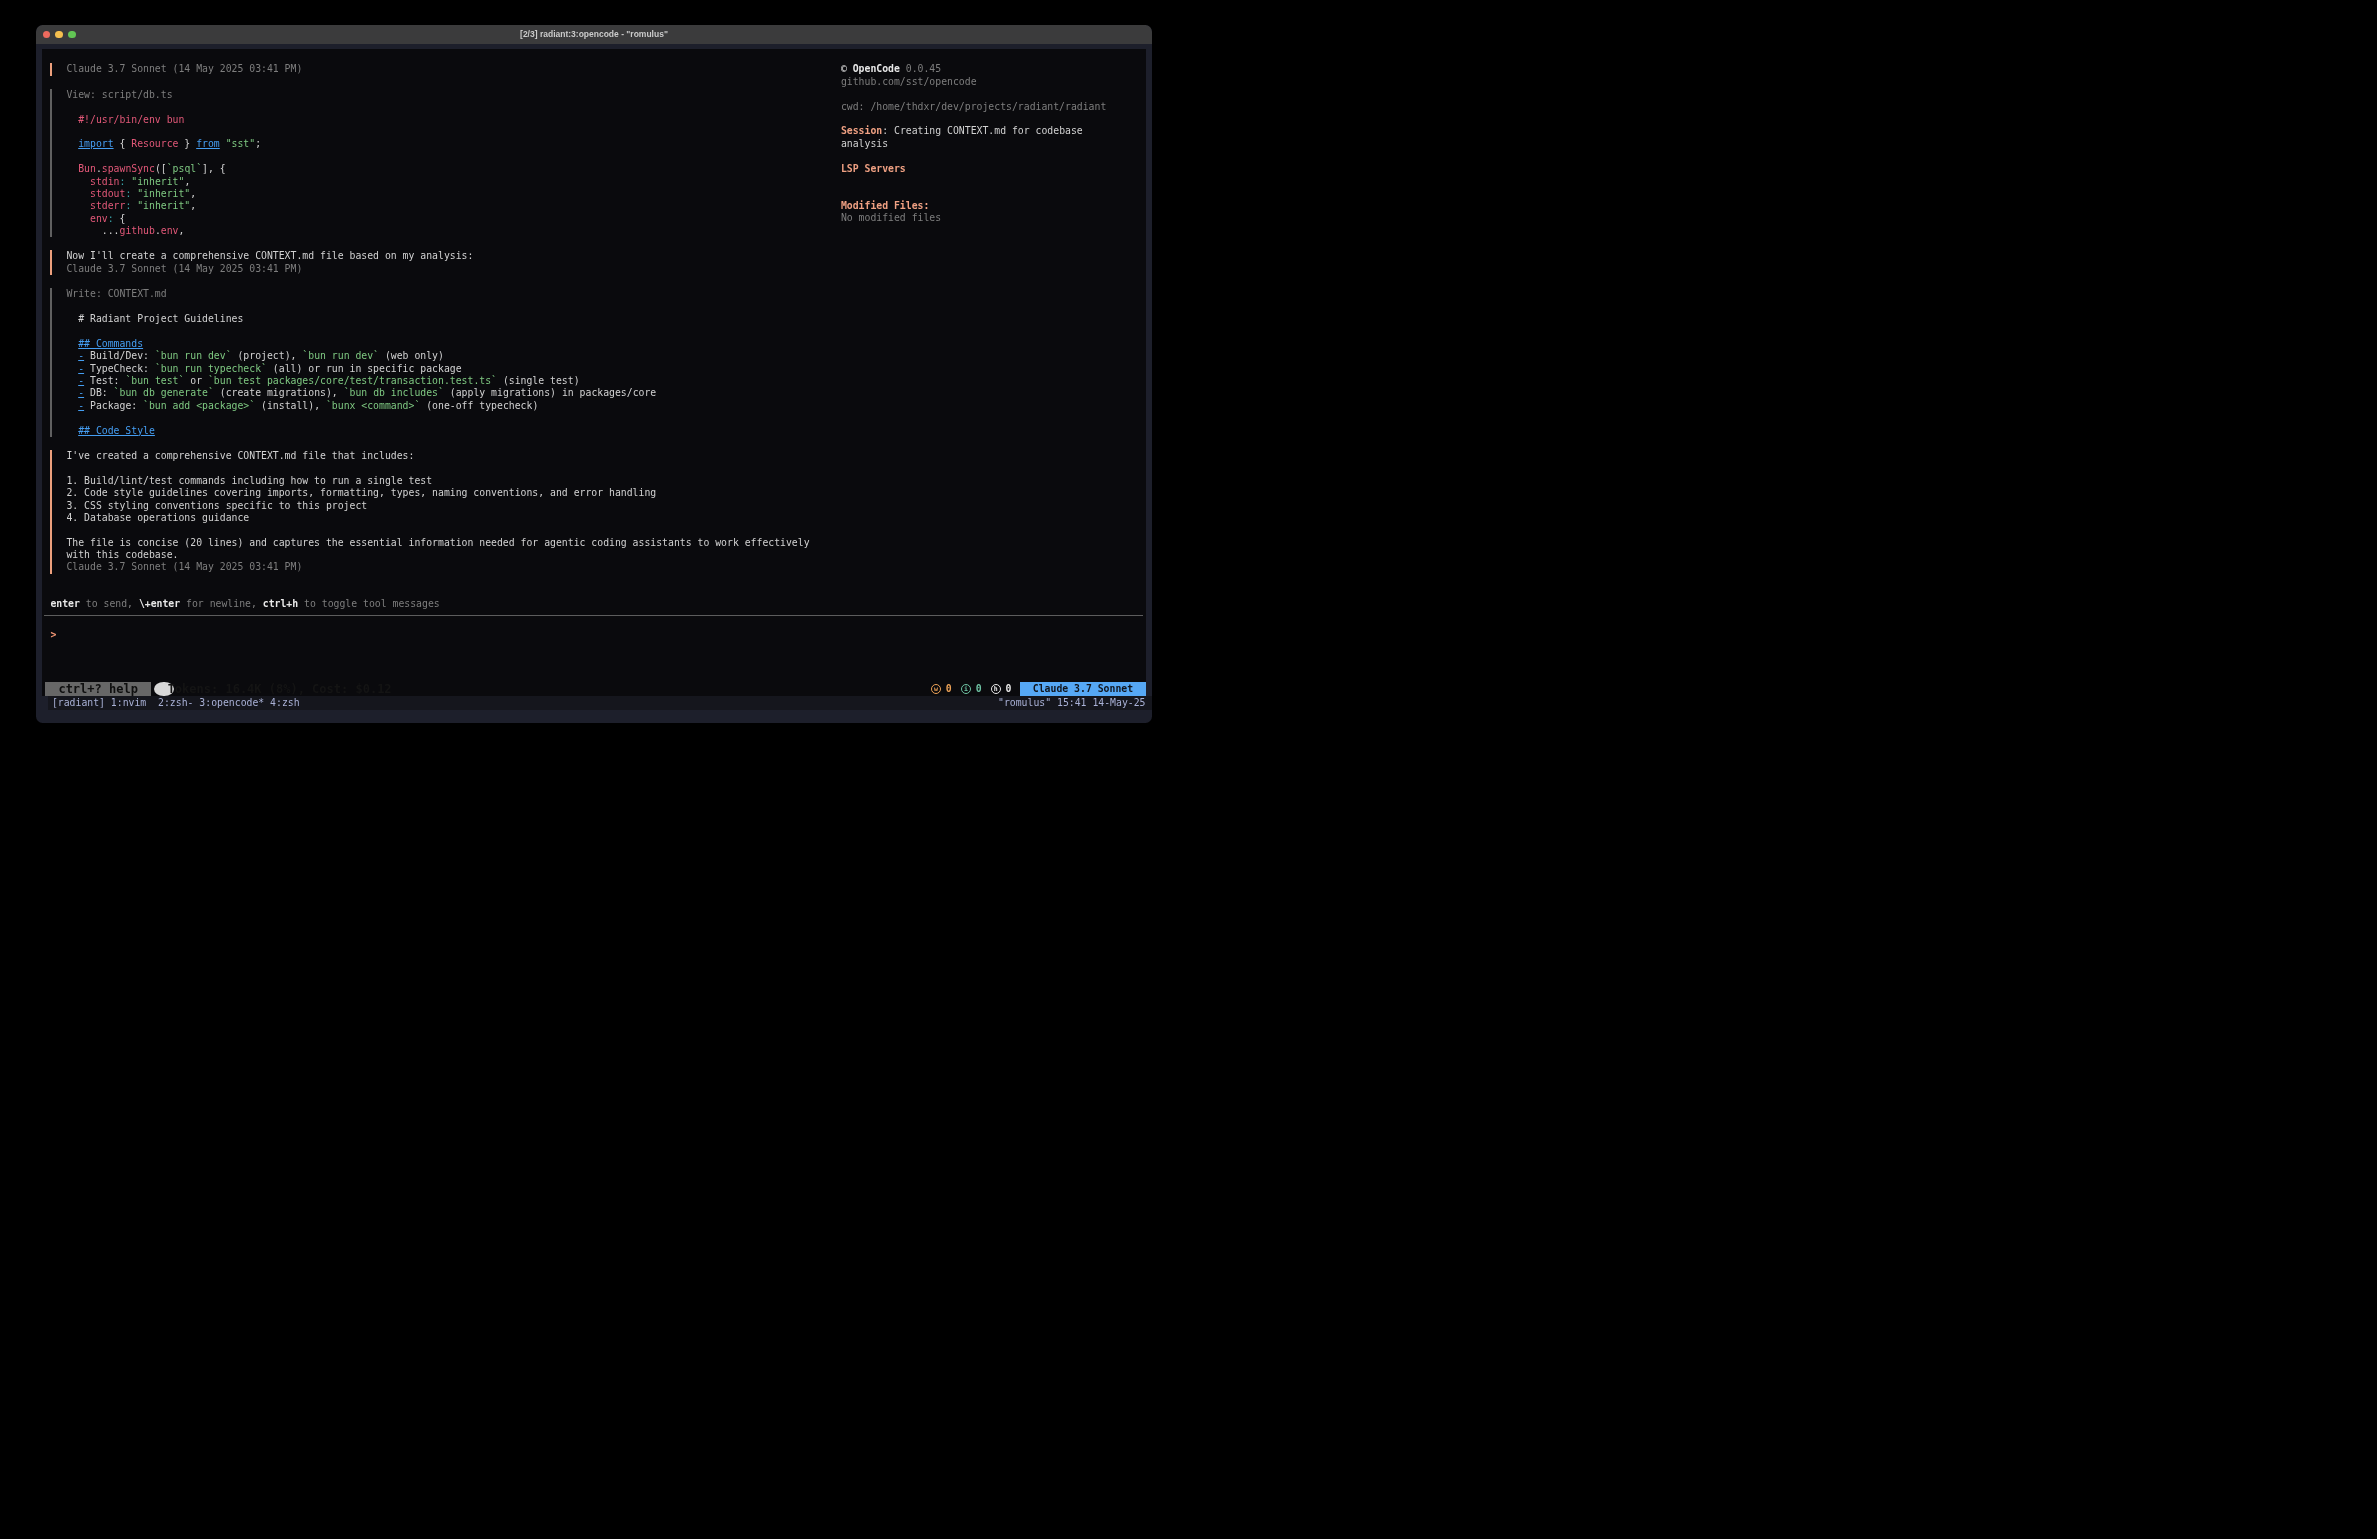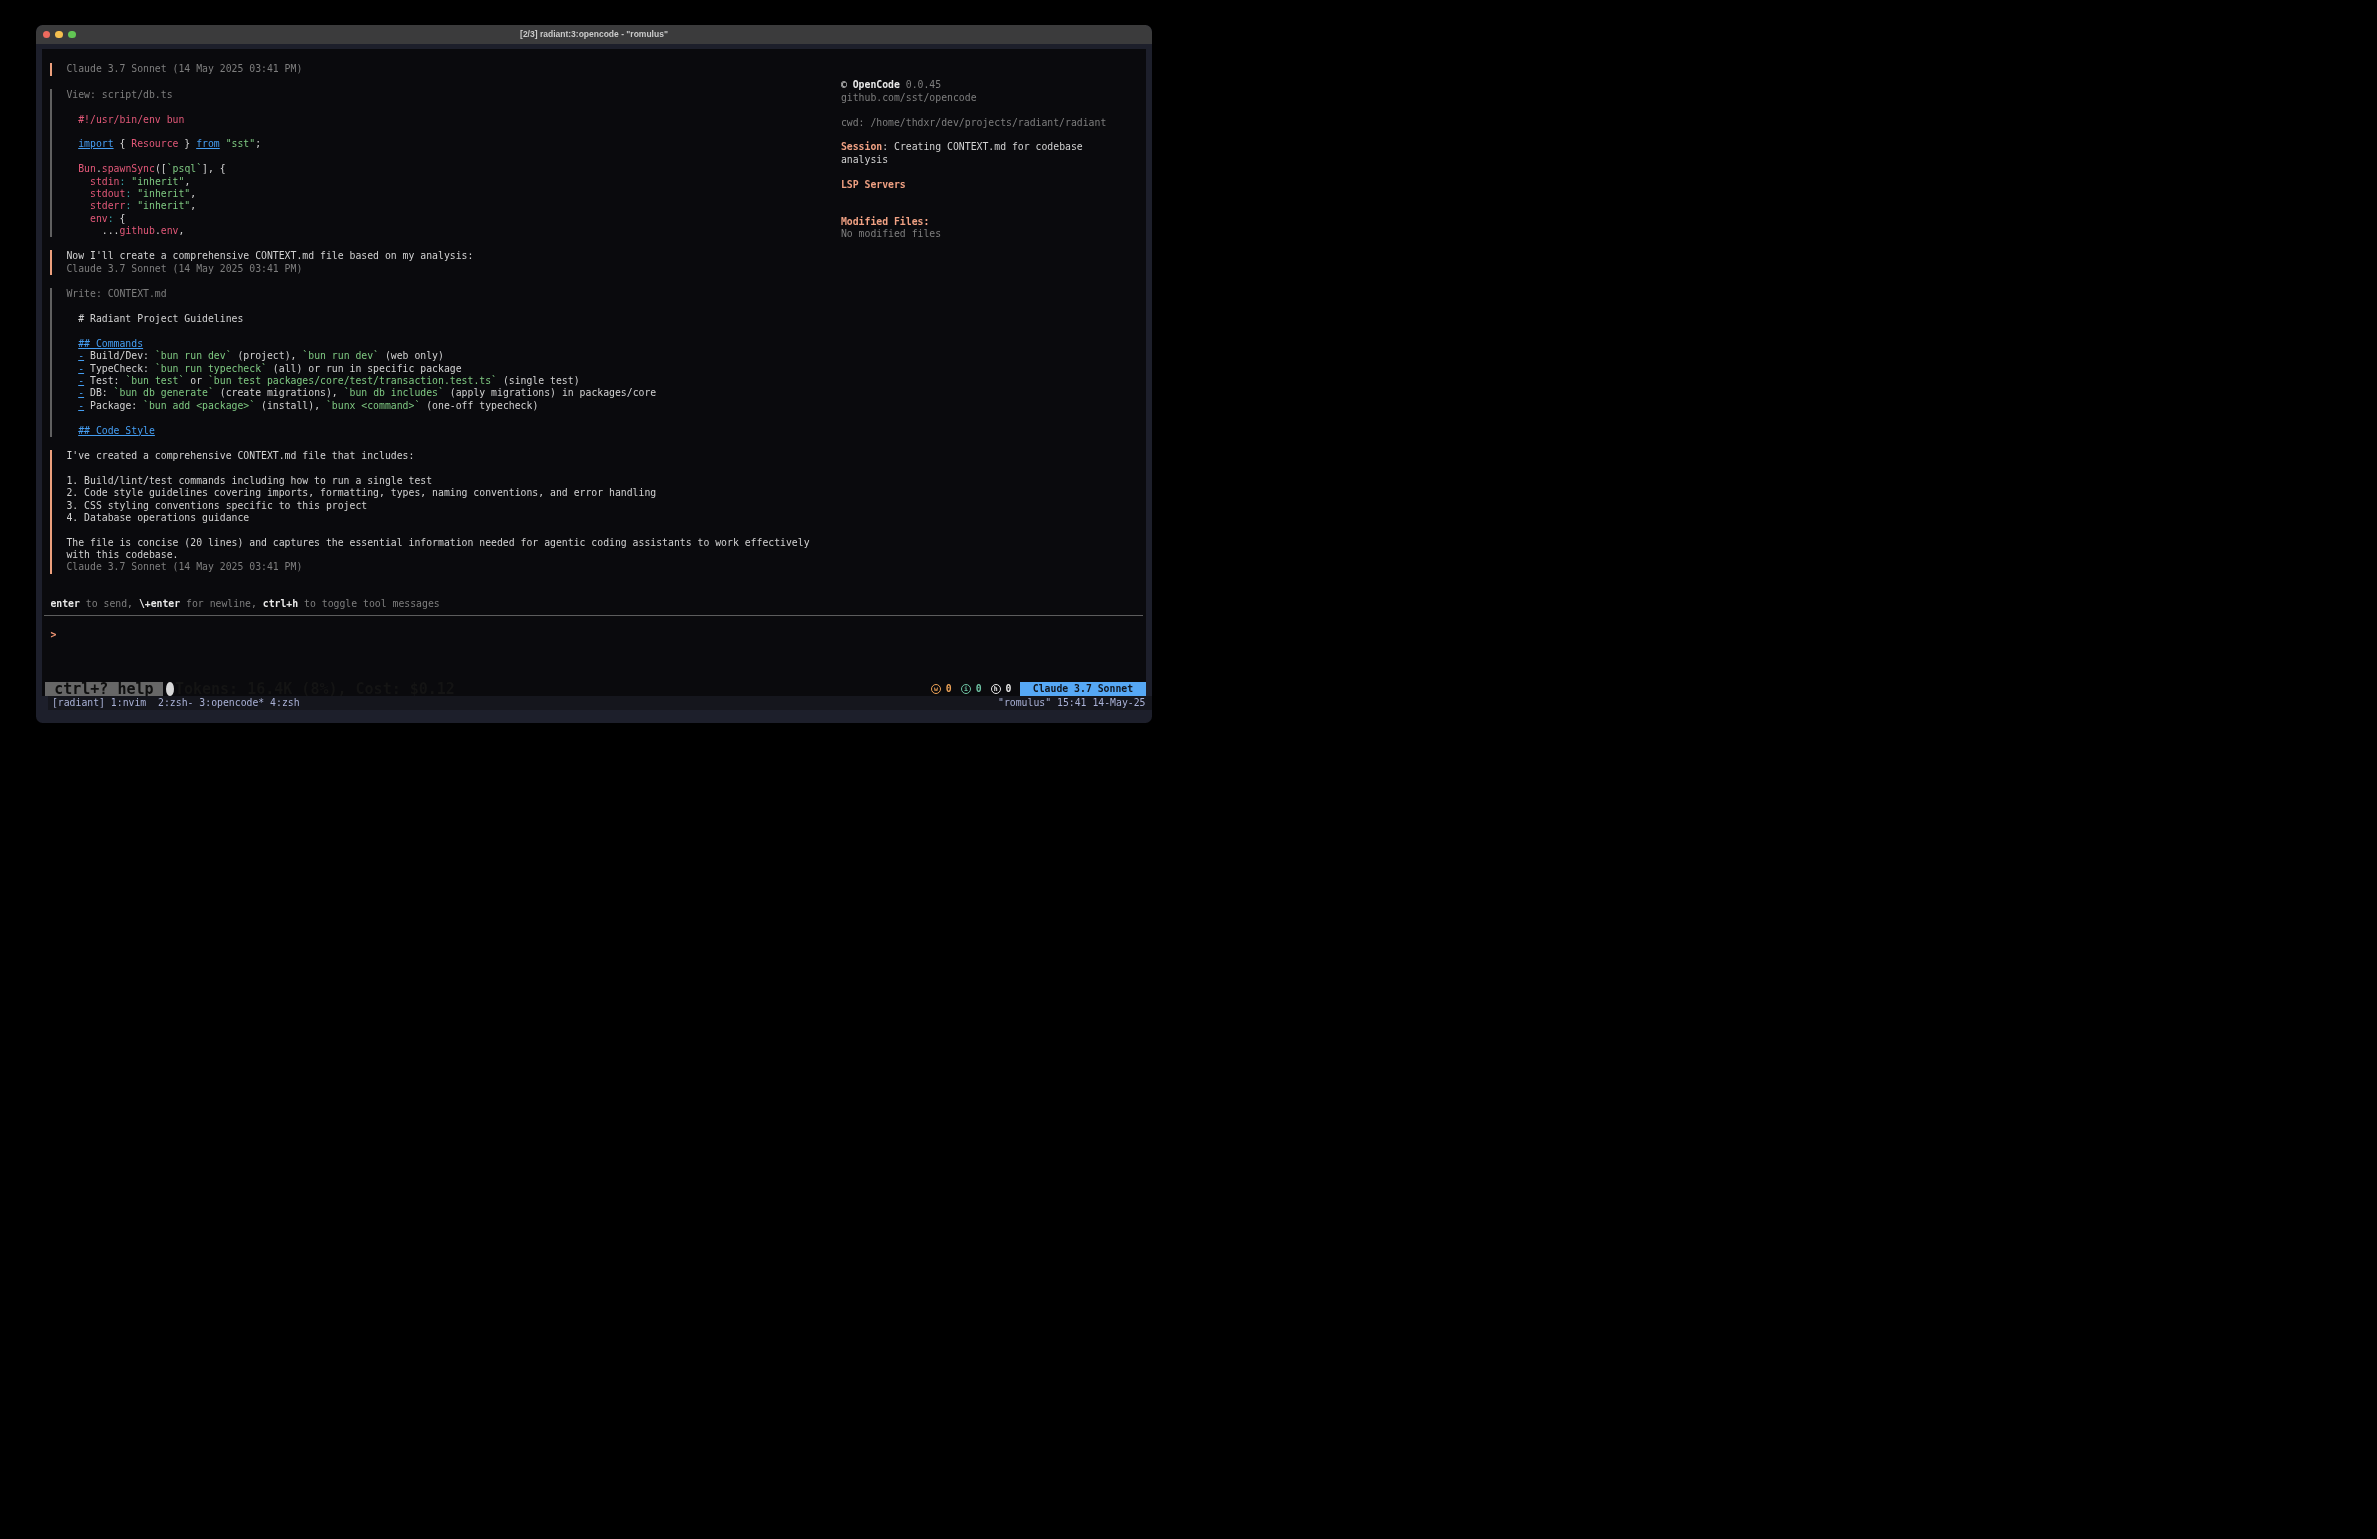--- a/index.html
+++ b/index.html
@@ -27,29 +27,29 @@
   .c-white{color:#e9e9e9;}
   .c-salmon{color:#f0a183;}
   .c-orange{color:#eca257;}
   .c-mint{color:#6ec2a3;}
 
   .chat{position:absolute;left:8.5px;top:14.4px;width:780px;}
   .block{border-left:2.6px solid #606060;padding-left:14px;margin-bottom:13px;}
   .block.bar-salmon{border-left-color:#eda07d;}
   .block.bar-gray{border-left-color:#606060;}
 
-  .sidebar{position:absolute;left:799px;top:14.4px;width:313px;margin-top:16px;}
+  .sidebar{position:absolute;left:799px;top:14.4px;width:313px;}
 
   .helpline{position:absolute;left:8.5px;top:549px;}
   .rule{position:absolute;left:2.6px;right:2.6px;top:566px;height:1.3px;background:#5d5d5d;}
   .promptline{position:absolute;left:8.5px;right:2.6px;top:579px;height:72px;}
   .prompt-symbol{font-size:9.8px;font-weight:bold;color:#ee9472;line-height:12.4px;white-space:pre;}
 
   .statusrow{position:absolute;left:3.3px;right:0;bottom:0;height:14.4px;display:flex;align-items:center;}
-  .chip{height:14.4px;line-height:14.4px;font-size:15px;font-weight:bold;padding:0 0;white-space:pre;}
+  .chip{height:14.4px;line-height:14.4px;font-size:12px;font-weight:bold;padding:0 6px;white-space:pre;}
   .chip.gray{background:#676767;color:#0f0f0f;margin-right:3.3px;}
   .chip.light{background:#d8d8d8;color:#141414;}
   .rightgroup{margin-left:auto;display:flex;align-items:center;}
   .diag{display:flex;align-items:center;margin-right:9px;}
   .circ{width:10.4px;height:10.4px;border:1px solid currentColor;border-radius:50%;box-sizing:border-box;
         display:inline-flex;align-items:center;justify-content:center;
         font-size:6.5px;font-weight:bold;line-height:1;}
   .diag .count{margin-left:4.6px;font-size:9.8px;font-weight:bold;line-height:14.4px;}
   .model-chip{background:#56a8f5;color:#11151d;padding:0 6.5px;height:14.4px;line-height:14.4px;
               font-size:9.8px;font-weight:bold;white-space:pre;}

